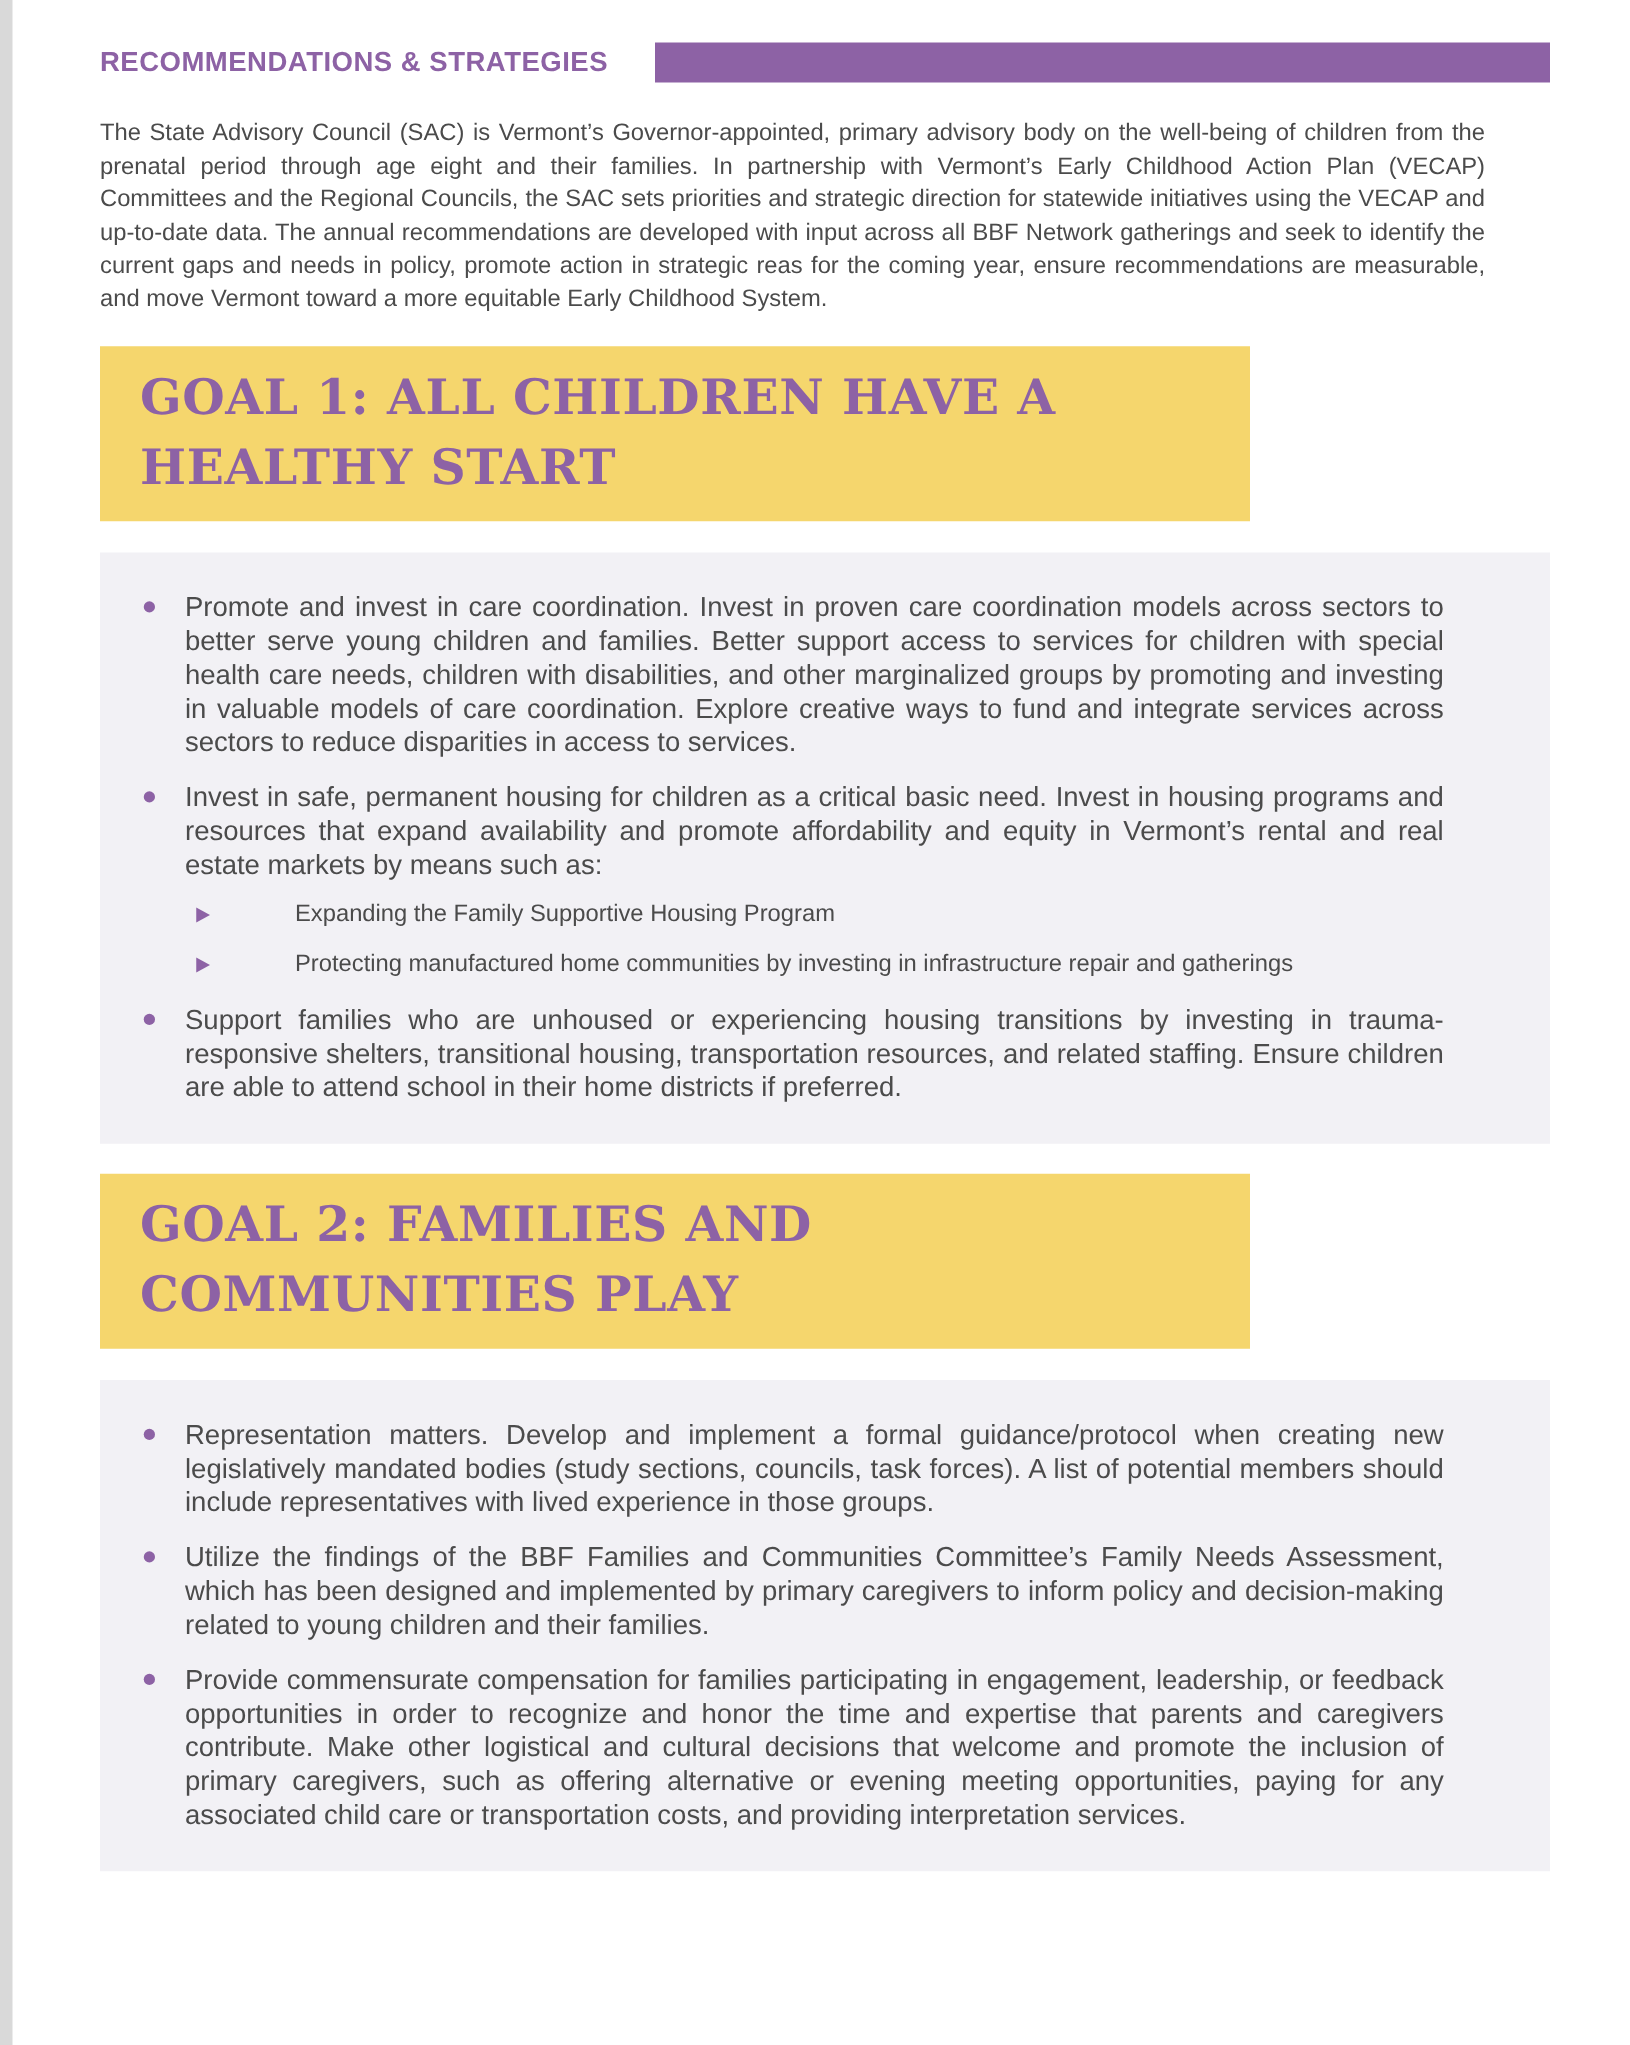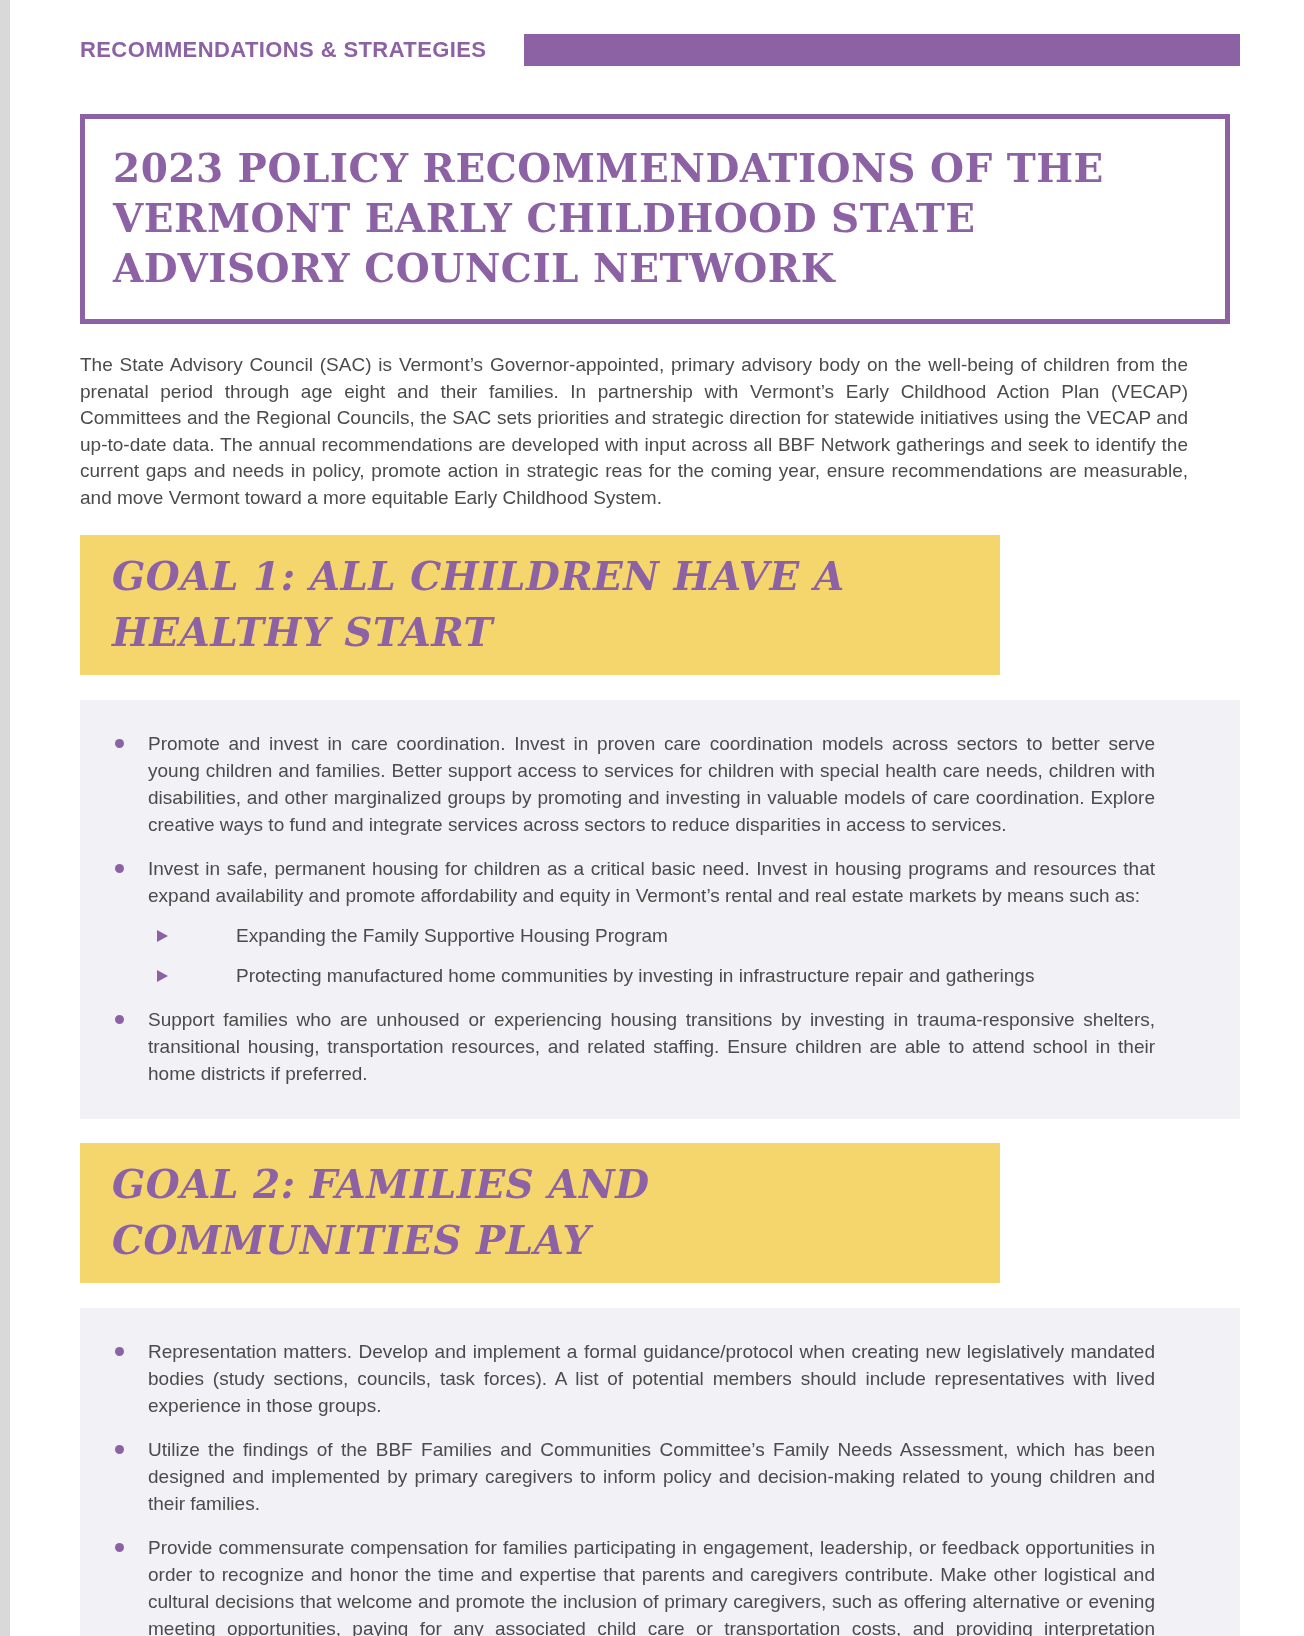--- a/index.html
+++ b/index.html
@@ -43,40 +43,39 @@
   }
   
   .intro{
     margin-top:28px;width:1108px;font-size:19px;line-height:26.5px;
     text-align:justify;color:var(--body);
   }
   
   .goal-banner{
     margin-top:24px;width:920px;background:var(--yellow);
     padding:13px 20px 15px 32px;
-    font-style:italic;
   }
   .goal-banner h2{
     font-family:"DejaVu Serif",serif;font-weight:bold;color:var(--purple);
     font-size:39px;line-height:56px;letter-spacing:0.5px;
   }
   .goal-banner h2 span{display:block;}
   
   .bullet-box{
     margin-top:25px;width:1160px;background:var(--graybox);
     padding:30px 85px 32px 35px;
   }
   .bullet{display:flex;align-items:flex-start;}
   .bullet + .bullet, .sub-bullet + .bullet{margin-top:17px;}
   .dot{
     flex:0 0 auto;width:9px;height:9px;border-radius:50%;
     background:var(--purple);margin-top:9px;margin-right:24px;
   }
   .bullet p{
-    flex:1;font-size:19px;line-height:27px;text-align:justify;color:var(--body);
+    flex:1;font-size:22px;line-height:27px;text-align:justify;color:var(--body);
   }
   .sub-bullet{
     display:flex;align-items:flex-start;margin-left:42px;margin-top:14px;gap:46px;
   }
   .tri{
     flex:0 0 auto;width:0;height:0;margin-top:7px;margin-right:22px;
     border-left:11px solid var(--purple);
     border-top:6.5px solid transparent;border-bottom:6.5px solid transparent;
   }
   .sub-bullet p{font-size:19px;line-height:26px;color:var(--body);}
@@ -86,23 +85,20 @@
 
 <div class="edge-strip"></div>
 
 <div class="content">
 
   <header class="topbar">
     <span class="topbar-label">RECOMMENDATIONS &amp; STRATEGIES</span>
     <span class="topbar-bar"></span>
   </header>
 
-  <section class="title-box">
-    <h1>2023 POLICY RECOMMENDATIONS OF THE VERMONT EARLY CHILDHOOD STATE ADVISORY COUNCIL NETWORK</h1>
-  </section>
 
   <p class="intro">The State Advisory Council (SAC) is Vermont’s Governor-appointed, primary advisory body on the well-being of children from the prenatal period through age eight and their families. In partnership with Vermont’s Early Childhood Action Plan (VECAP) Committees and the Regional Councils, the SAC sets priorities and strategic direction for statewide initiatives using the VECAP and up-to-date data. The annual recommendations are developed with input across all BBF Network gatherings and seek to identify the current gaps and needs in policy, promote action in strategic reas for the coming year, ensure recommendations are measurable, and move Vermont toward a more equitable Early Childhood System.</p>
 
   <section class="goal-banner">
     <h2>
       <span>GOAL 1: ALL CHILDREN HAVE A HEALTHY START</span>
     </h2>
   </section>
 
   <section class="bullet-box">

